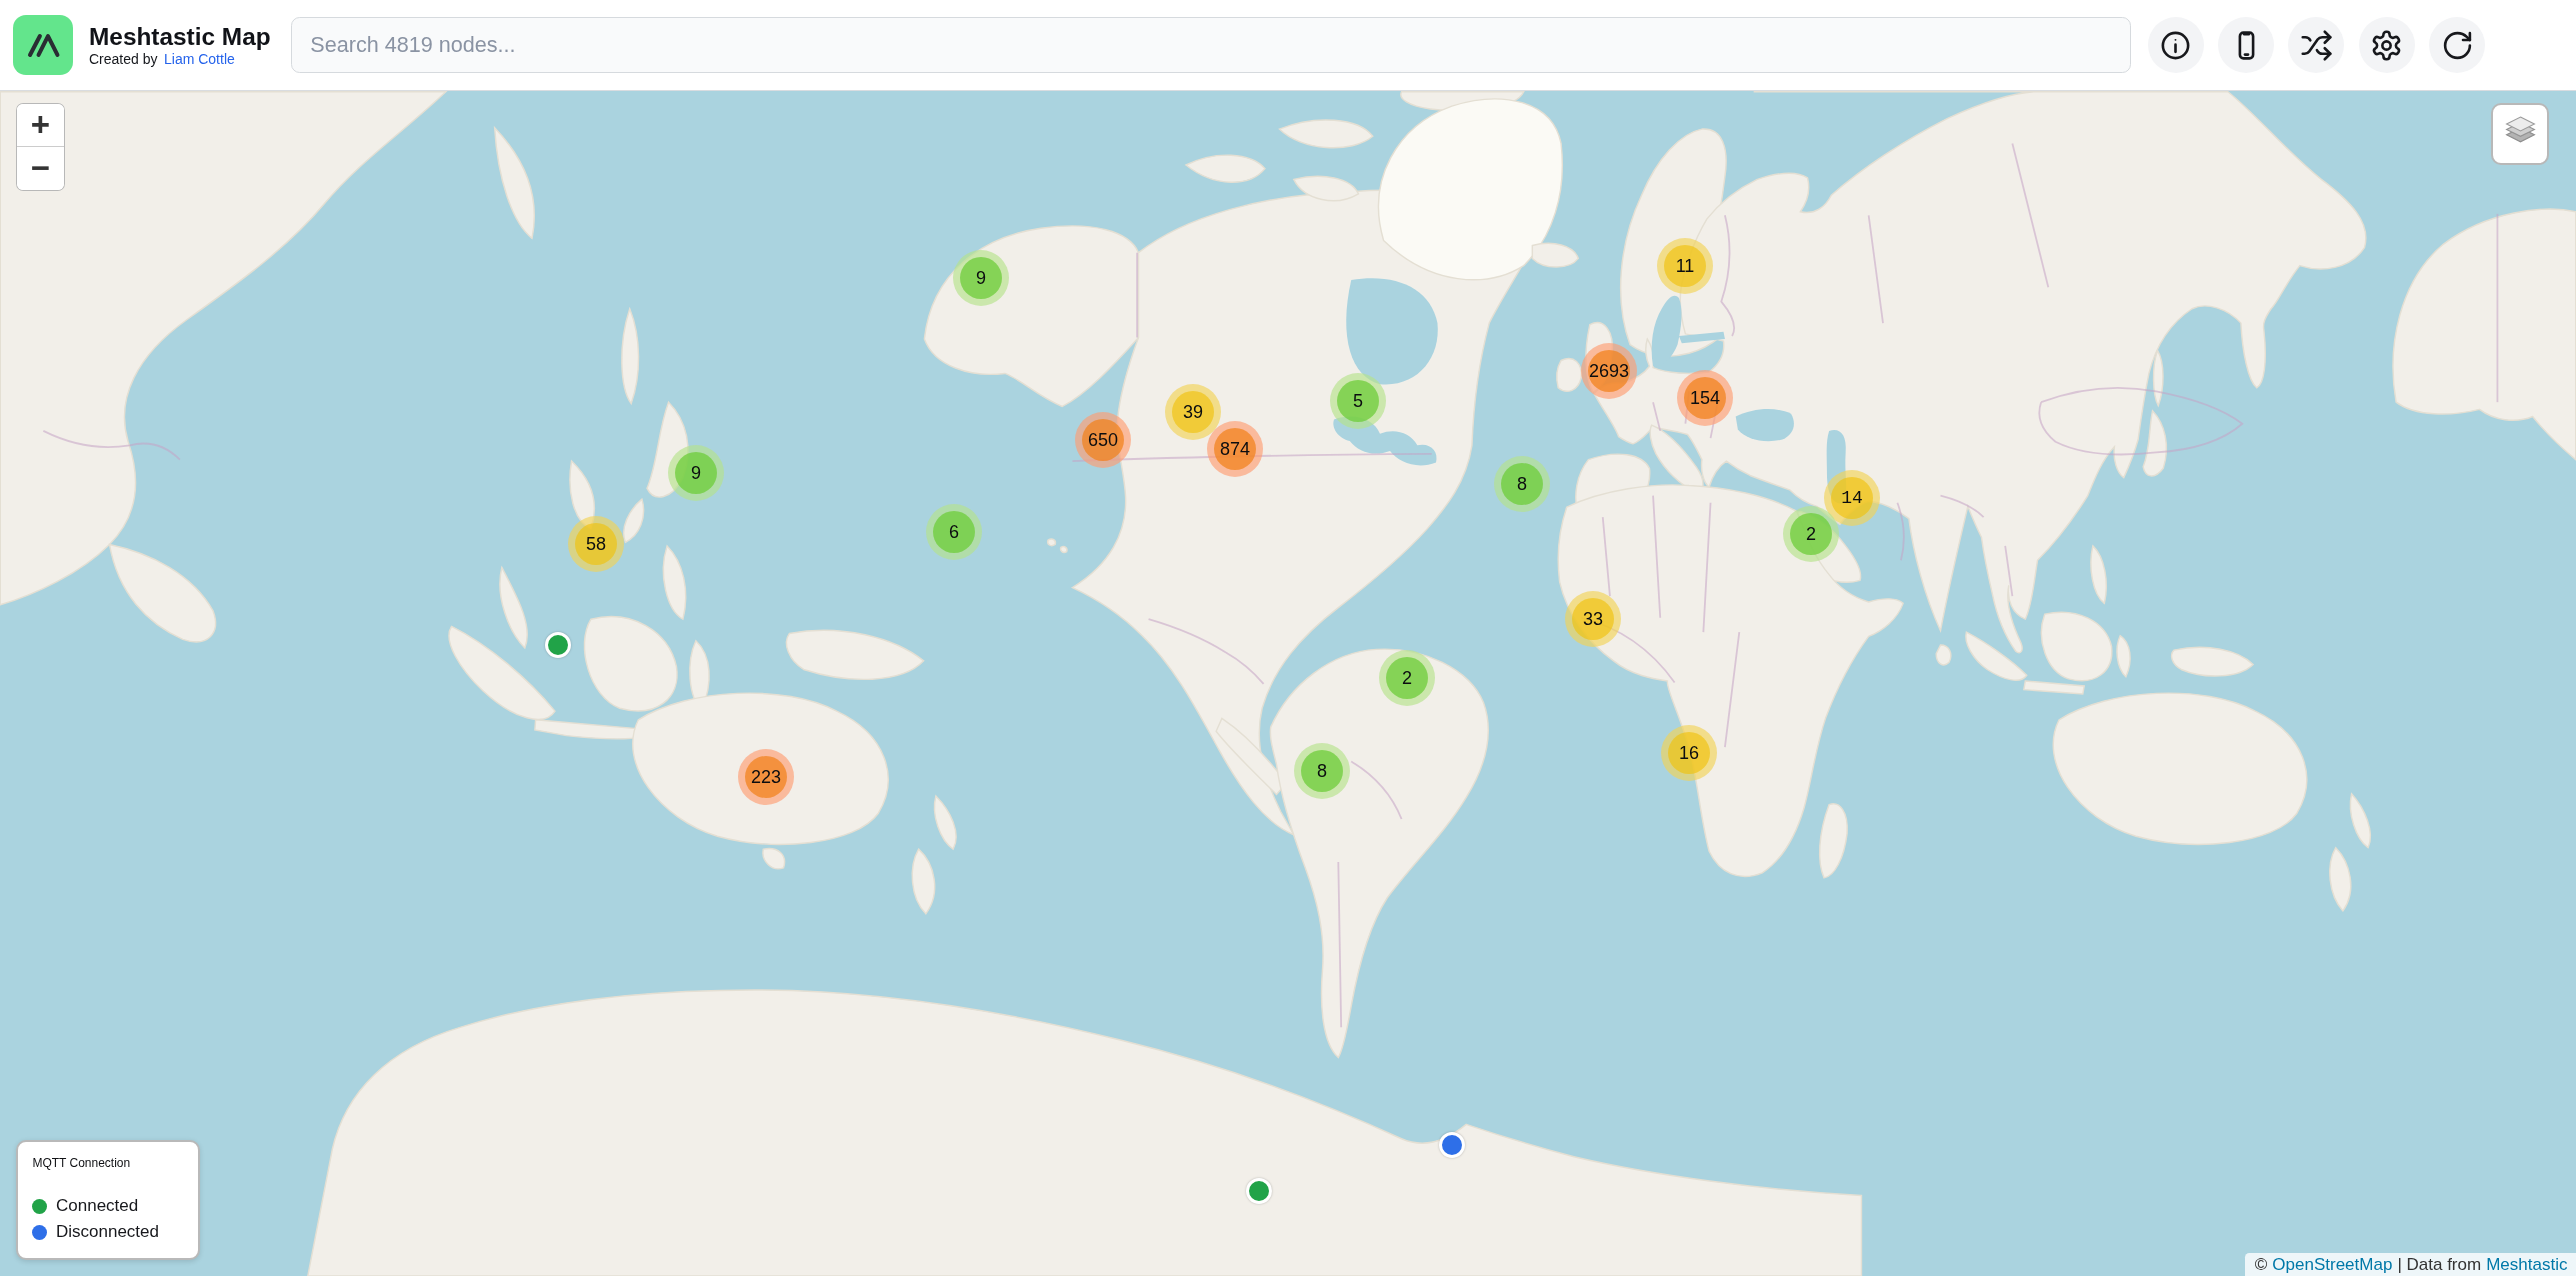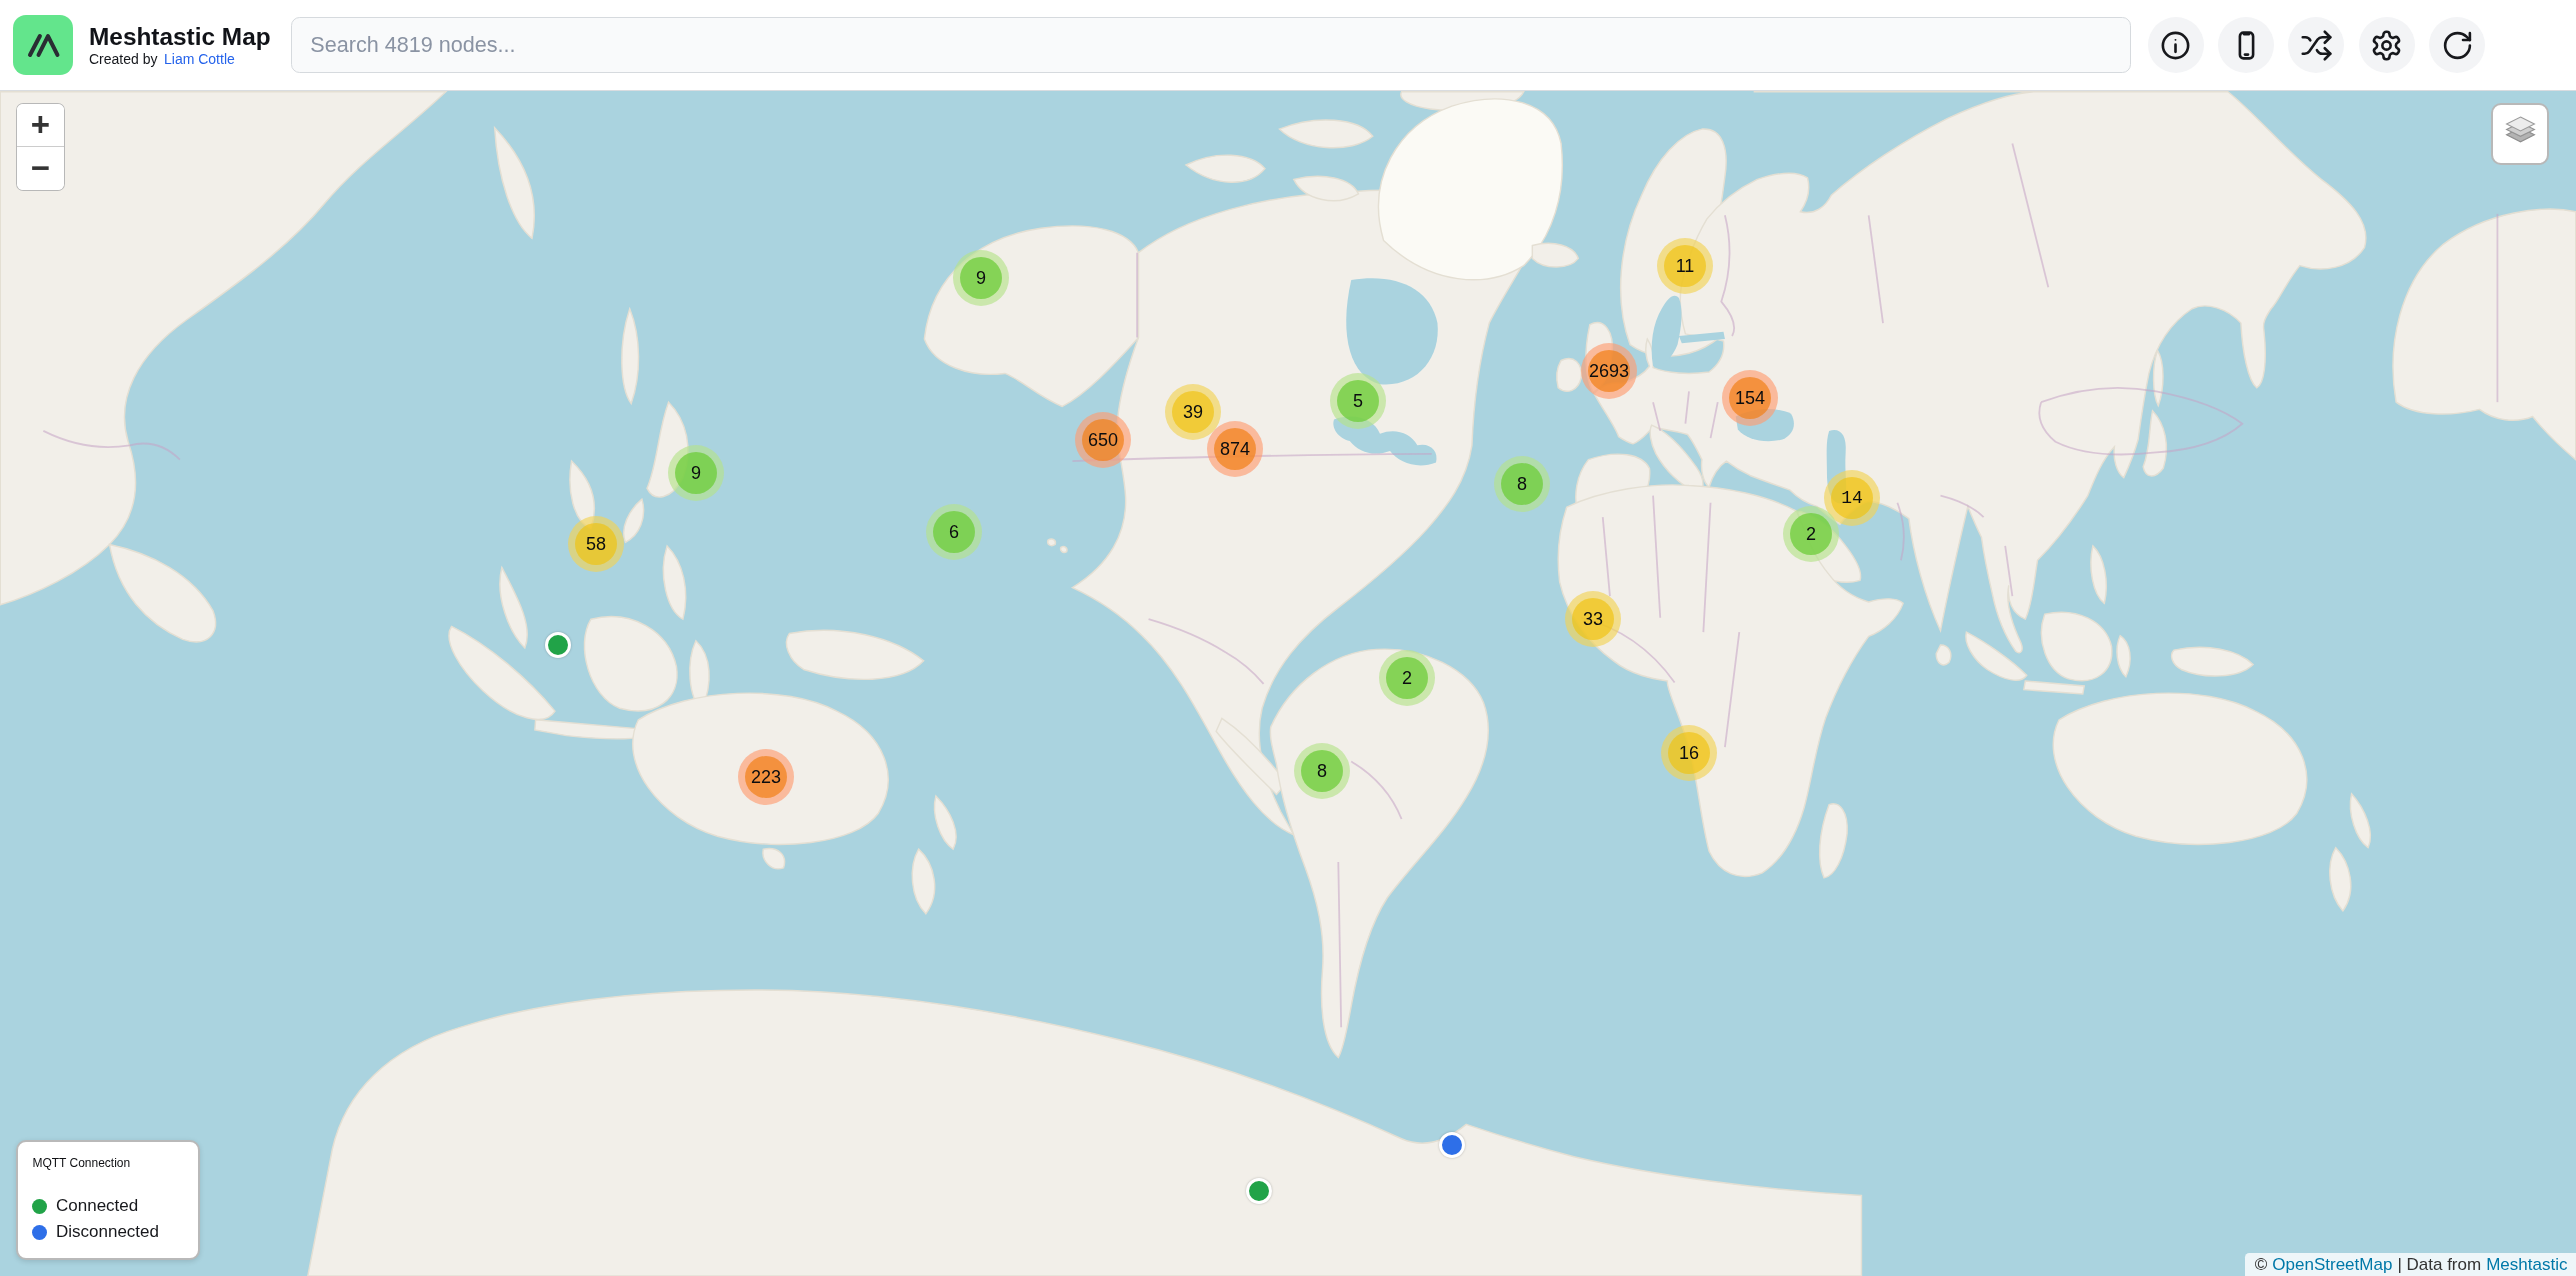--- a/index.html
+++ b/index.html
@@ -251,21 +251,21 @@
         <div class="cluster medium" style="left: 1685px; top: 175px;">
           <div class="ci">
             <span>11</span>
           </div>
         </div>
         <div class="cluster large" style="left: 1609px; top: 280px;">
           <div class="ci">
             <span>2693</span>
           </div>
         </div>
-        <div class="cluster large" style="left: 1750px; top: 307px;">
+        <div class="cluster large" style="left: 1705px; top: 307px;">
           <div class="ci">
             <span>154</span>
           </div>
         </div>
         <div class="cluster medium" style="left: 1193px; top: 321px;">
           <div class="ci">
             <span>39</span>
           </div>
         </div>
         <div class="cluster large" style="left: 1103px; top: 349px;">

